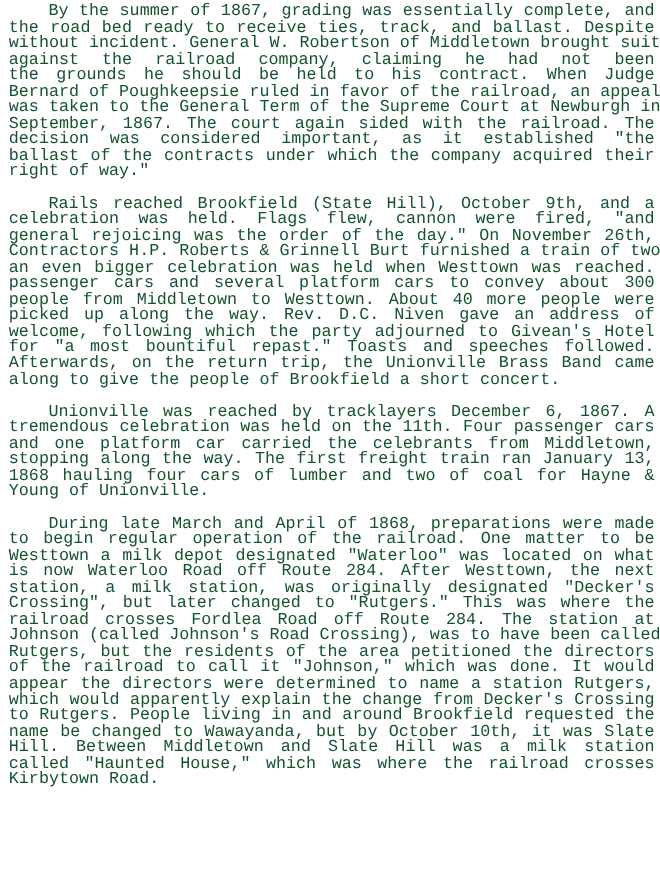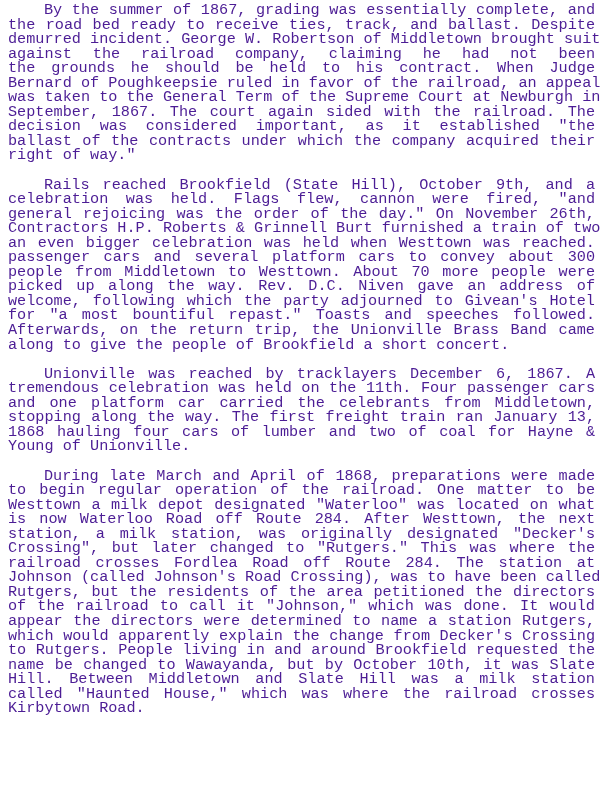--- a/index.html
+++ b/index.html
@@ -1,54 +1,54 @@
 <!DOCTYPE html>
 <html><head>
 <meta charset="utf-8">
 <style>
   html, body { margin: 0; padding: 0; background: #ffffff; }
   body { width: 600px; height: 791px; overflow: hidden; position: relative; }
   .page {
     position: absolute; left: 8px; top: 3px; width: 587px;
     font-family: "Liberation Mono", "DejaVu Sans Mono", monospace;
-    font-size: 15.2px; line-height: 14.55px; color: #4c1d95;
+    font-size: 15.2px; line-height: 14.55px; color: #14532d;
   }
   .para { margin: 0 0 14.55px 0; }
   .line {
     display: block; white-space: nowrap; height: 14.55px;
     text-align: justify; text-align-last: justify;
   }
   .line.last { text-align-last: left; }
   .line.indent { padding-left: 36px; }
 </style>
 </head>
 <body>
 
 <div class="page" id="page">
     <div class="para">
       <span class="line indent">By the summer of 1867, grading was essentially complete, and</span>
       <span class="line">the road bed ready to receive ties, track, and ballast. Despite</span>
-      <span class="line">demurred incident. George W. Robertson of Middletown brought suit</span>
+      <span class="line">without incident. General W. Robertson of Middletown brought suit</span>
       <span class="line">against the railroad company, claiming he had not been</span>
       <span class="line">the grounds he should be held to his contract. When Judge</span>
       <span class="line">Bernard of Poughkeepsie ruled in favor of the railroad, an appeal</span>
       <span class="line">was taken to the General Term of the Supreme Court at Newburgh in</span>
       <span class="line">September, 1867. The court again sided with the railroad. The</span>
       <span class="line">decision was considered important, as it established "the</span>
       <span class="line">ballast of the contracts under which the company acquired their</span>
       <span class="line last">right of way."</span>
     </div>
     <div class="para">
       <span class="line indent">Rails reached Brookfield (State Hill), October 9th, and a</span>
       <span class="line">celebration was held. Flags flew, cannon were fired, "and</span>
       <span class="line">general rejoicing was the order of the day." On November 26th,</span>
       <span class="line">Contractors H.P. Roberts &amp; Grinnell Burt furnished a train of two</span>
       <span class="line">an even bigger celebration was held when Westtown was reached.</span>
       <span class="line">passenger cars and several platform cars to convey about 300</span>
-      <span class="line">people from Middletown to Westtown. About 70 more people were</span>
+      <span class="line">people from Middletown to Westtown. About 40 more people were</span>
       <span class="line">picked up along the way. Rev. D.C. Niven gave an address of</span>
       <span class="line">welcome, following which the party adjourned to Givean's Hotel</span>
       <span class="line">for "a most bountiful repast." Toasts and speeches followed.</span>
       <span class="line">Afterwards, on the return trip, the Unionville Brass Band came</span>
       <span class="line last">along to give the people of Brookfield a short concert.</span>
     </div>
     <div class="para">
       <span class="line indent">Unionville was reached by tracklayers December 6, 1867. A</span>
       <span class="line">tremendous celebration was held on the 11th. Four passenger cars</span>
       <span class="line">and one platform car carried the celebrants from Middletown,</span>

